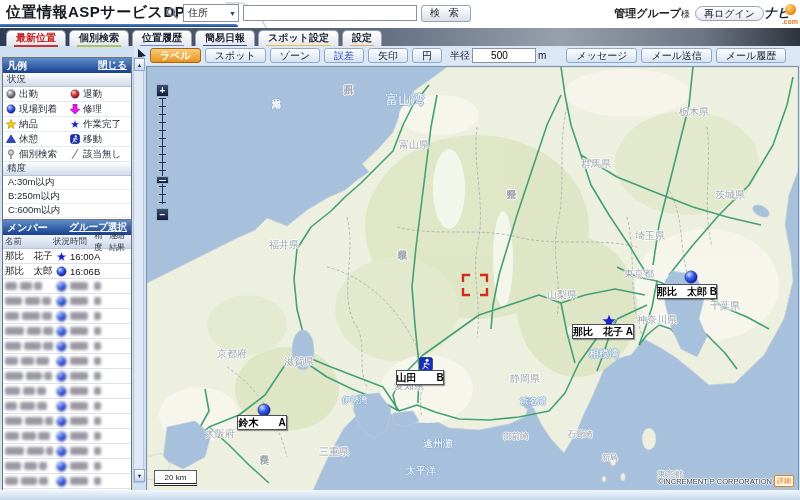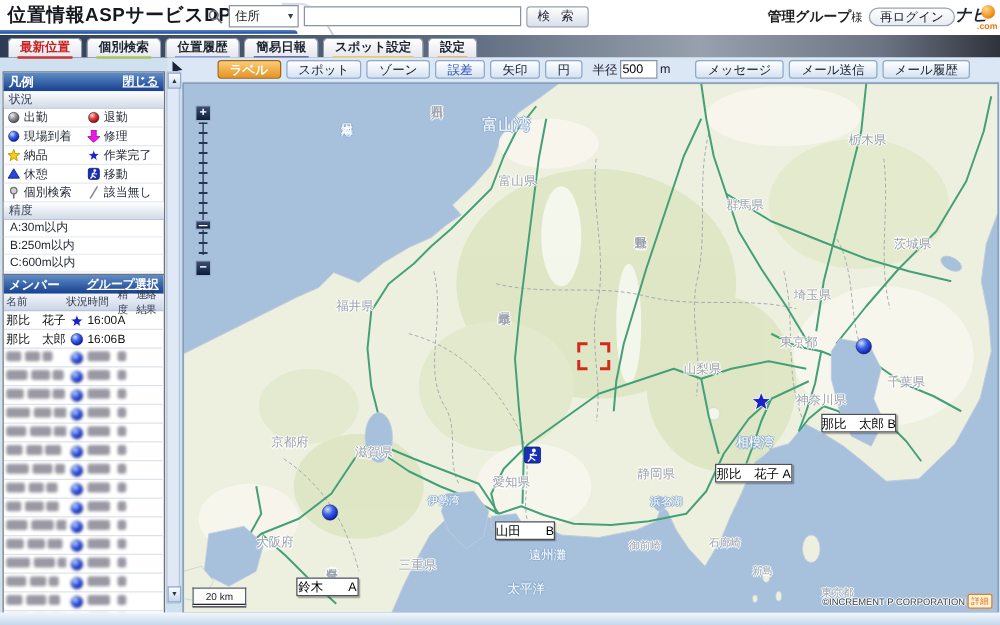--- a/index.html
+++ b/index.html
@@ -34,28 +34,28 @@
   
   .tabbar{position:absolute;left:0;top:28px;width:800px;height:18px;
           background:linear-gradient(to right,#2c3c54,#5d6a7e 45%,#97a0ac 70%,#6d7584 88%,#2f333c);
           display:flex;align-items:flex-end;padding-left:6px;box-sizing:border-box;gap:3px;}
   .tab{height:15px;background:linear-gradient(#ffffff,#e4e6ec);border:1px solid #9aa2b2;border-bottom:none;
        border-radius:5px 5px 0 0;padding:0 7px;font-size:10px;font-weight:bold;color:#1d2431;
        display:flex;align-items:center;}
   .tab span{border-bottom:2px solid var(--ac);padding:1px 2px 0 2px;white-space:nowrap;}
   
   .toolbar{position:absolute;left:134px;top:46px;width:666px;height:19px;background:#dbe7f5;
-           display:flex;align-items:center;gap:4px;padding-left:16px;box-sizing:border-box;justify-content:center;}
+           display:flex;align-items:center;gap:4px;padding-left:16px;box-sizing:border-box;}
   .cursor-ic{position:absolute;left:2px;top:2px;}
   .tbtn{height:15px;padding:0 9px;font-size:10px;color:#15202e;display:flex;align-items:center;
         background:linear-gradient(#ffffff,#d6e2f2);border:1px solid #8fa9cc;border-radius:3px;white-space:nowrap;}
   .tbtn.active{background:linear-gradient(#f9cd7e,#e8941d);border-color:#a5660e;color:#fff;font-weight:bold;}
   .tbtn.blue{color:#2b4fbb;}
   .radius{display:flex;align-items:center;gap:2px;font-size:10px;color:#223;margin-left:4px;}
-  .radius input{width:26px;height:13px;border:1px solid #8a93a5;font-size:10px;padding:0 1px;}
+  .radius input{width:26px;height:13px;border:1px solid #8a93a5;font-size:10px;padding:0 18px;}
   .tb-gap{width:12px;}
   
   .panel{position:absolute;background:#fff;border:1px solid #737373;box-sizing:border-box;}
   .panel-head{height:15px;background:linear-gradient(#5f8ec8,#173f8e);color:#fff;font-size:10px;font-weight:bold;
               display:flex;justify-content:space-between;align-items:center;padding:0 4px;}
   .panel-head a{color:#fff;text-decoration:underline;font-weight:bold;font-size:9.5px;}
   .sec-head{height:13px;background:linear-gradient(#fefefe,#d2dbe9);border-bottom:1px solid #b9c5d8;
             font-size:9.5px;color:#323c4e;padding-left:4px;display:flex;align-items:center;}
   .legend-grid{display:grid;grid-template-columns:1fr 1fr;}
   .legend-cell{height:14px;display:flex;align-items:center;gap:3px;padding-left:3px;
@@ -80,22 +80,22 @@
   
   .map{position:absolute;left:146px;top:66px;width:651px;height:423px;border:1px solid #7d94ad;
        background:#a7c1dd;overflow:hidden;}
   .map svg{position:absolute;left:0;top:0;}
   .mlabel{position:absolute;transform:translate(-50%,-50%);font-size:10px;color:#9aa1ab;white-space:nowrap;
           text-shadow:1px 0 0 #fff,-1px 0 0 #fff,0 1px 0 #fff,0 -1px 0 #fff;pointer-events:none;}
   .mlabel.water{color:#fdfdff;text-shadow:1px 0 0 #8fb0d2,-1px 0 0 #8fb0d2,0 1px 0 #8fb0d2,0 -1px 0 #8fb0d2;}
   .mlabel.vert{writing-mode:vertical-rl;transform:translate(-50%,0);}
   .marker{position:absolute;transform:translate(-50%,-50%);}
   .mk-label{position:absolute;background:#fff;border:1px solid #4a4f58;box-shadow:1px 1px 1px rgba(0,0,0,.35);
-            font-size:10px;font-weight:normal;color:#000;display:flex;align-items:center;justify-content:center;
-            height:13px;white-space:pre;margin-top:47px;}
+            font-size:10px;font-weight:bold;color:#000;display:flex;align-items:center;justify-content:center;
+            height:13px;white-space:pre;}
   .zoomctl{position:absolute;left:9px;top:17px;width:15px;}
   .zbtn{width:13px;height:13px;background:linear-gradient(#3c4f74,#0d1d3c);border:1px solid #9fb2cc;
         color:#fff;font-size:10px;font-weight:bold;display:flex;align-items:center;justify-content:center;
         box-sizing:border-box;line-height:0;}
   .ztrack{position:absolute;left:6px;top:14px;width:1px;height:106px;background:#25354f;}
   .ztick{position:absolute;left:3px;top:14px;width:7px;height:106px;
          background:repeating-linear-gradient(to bottom,#25354f 0 1px,transparent 1px 8px);}
   .zhandle{position:absolute;left:0;top:92px;width:13px;height:8px;background:linear-gradient(#3c4f74,#0d1d3c);
            border:1px solid #9fb2cc;box-sizing:border-box;}
   .zhandle:after{content:"";position:absolute;left:2px;top:3px;width:7px;height:1px;background:#fff;}

